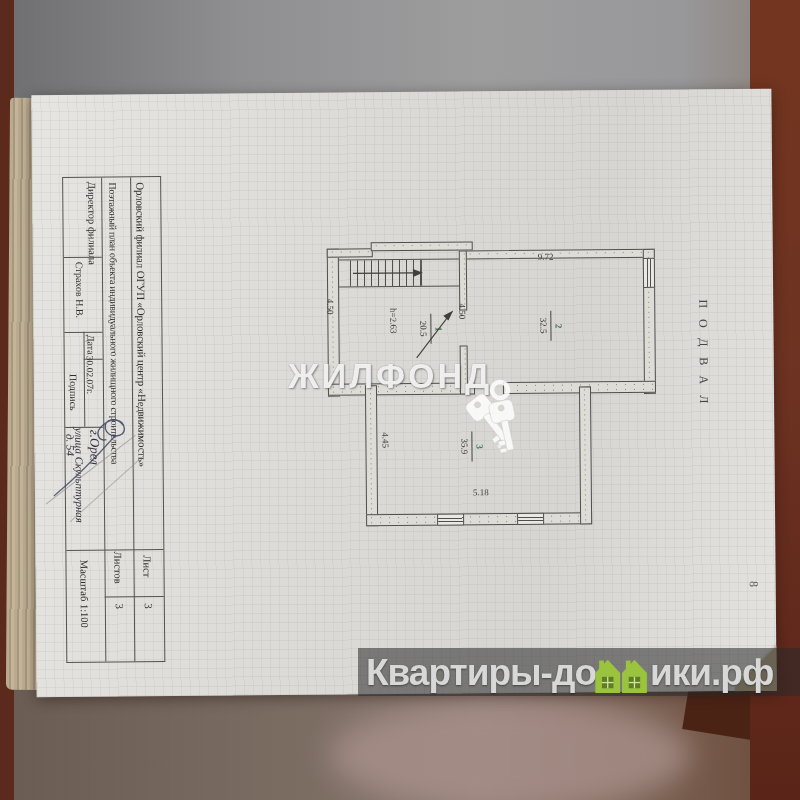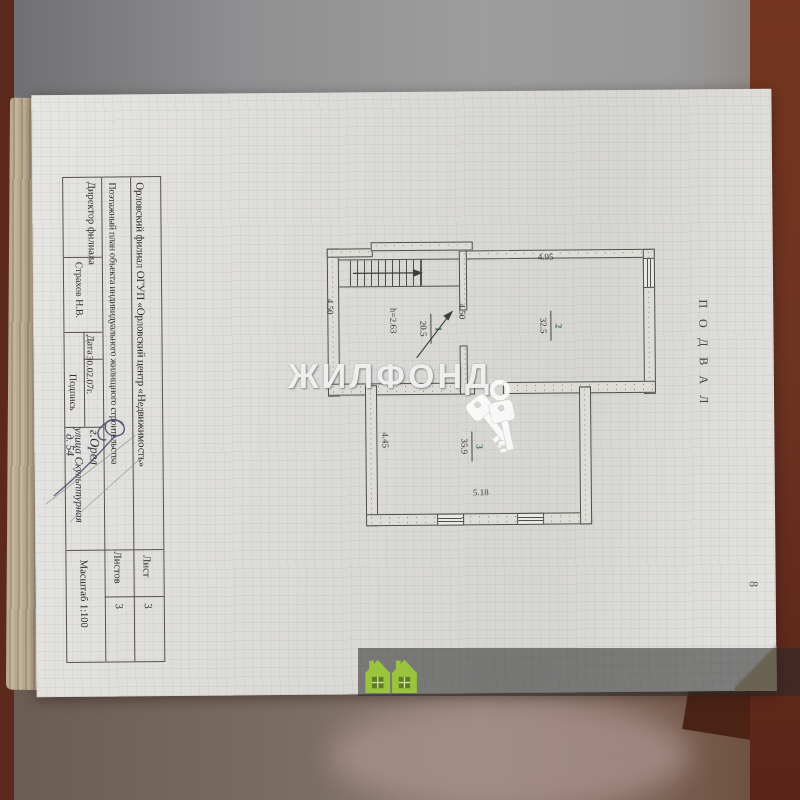--- a/index.html
+++ b/index.html
@@ -129,21 +129,21 @@
       <div class="stairs">
         <div class="treads"></div>
         <svg style="position:absolute;left:10px;top:6px" width="80" height="14" viewBox="0 0 80 14">
           <line x1="4" y1="7" x2="64" y2="7" stroke="#3f3f3b" stroke-width="1.2"></line>
           <polygon points="64,3 74,7 64,11" fill="#3f3f3b"></polygon>
         </svg>
       </div>
 
       <span class="vtext dim" style="left:292px;top:206px">4.50</span>
       <span class="vtext dim" style="left:355px;top:216px">h=2.63</span>
-      <span class="dim" style="left:505px;top:161px">4.95</span>
+      <span class="dim" style="left:505px;top:161px">9.72</span>
       <span class="vtext dim" style="left:424px;top:212px">4.50</span>
       <span class="vtext dim" style="left:346px;top:340px">4.45</span>
       <span class="dim" style="left:438px;top:396px">5.18</span>
 
       <div class="frac" style="left:385px;top:222px">
         <span class="vtext area">20.5</span>
         <span class="bar"></span>
         <span class="vtext num">1</span>
       </div>
       <svg style="position:absolute;left:378px;top:218px" width="46" height="54" viewBox="0 0 46 54">
@@ -182,32 +182,34 @@
         <rect x="-12" y="-11" width="24" height="21" rx="5"></rect>
         <circle cx="0" cy="-4" r="3" fill="#d8d7d2"></circle>
         <rect x="-3" y="9" width="7" height="30"></rect>
         <rect x="-10" y="28" width="7" height="5"></rect>
         <rect x="-10" y="36" width="7" height="4"></rect>
       </g>
     </g>
   </svg>
 
   <div class="logo">
+    <span class="txt">Квартиры-до</span>
     <svg width="58" height="42" viewBox="0 0 60 44">
       <g fill="#9bc43e">
         <rect x="5" y="9" width="5" height="10"></rect>
         <polygon points="1,22 14,8 27,22 27,43 1,43"></polygon>
         <rect x="33" y="9" width="5" height="10"></rect>
         <polygon points="29,22 42,8 55,22 55,43 29,43"></polygon>
       </g>
       <g fill="#5e7d24">
         <rect x="8" y="26" width="12" height="12"></rect>
         <rect x="36" y="26" width="12" height="12"></rect>
       </g>
       <g stroke="#cfe39b" stroke-width="1.4">
         <line x1="14" y1="26" x2="14" y2="38"></line>
           <line x1="8" y1="32" x2="20" y2="32"></line>
         <line x1="42" y1="26" x2="42" y2="38"></line>
           <line x1="36" y1="32" x2="48" y2="32"></line>
       </g>
     </svg>
+    <span class="txt">ики.рф</span>
   </div>
 </div>
 
 </body></html>

